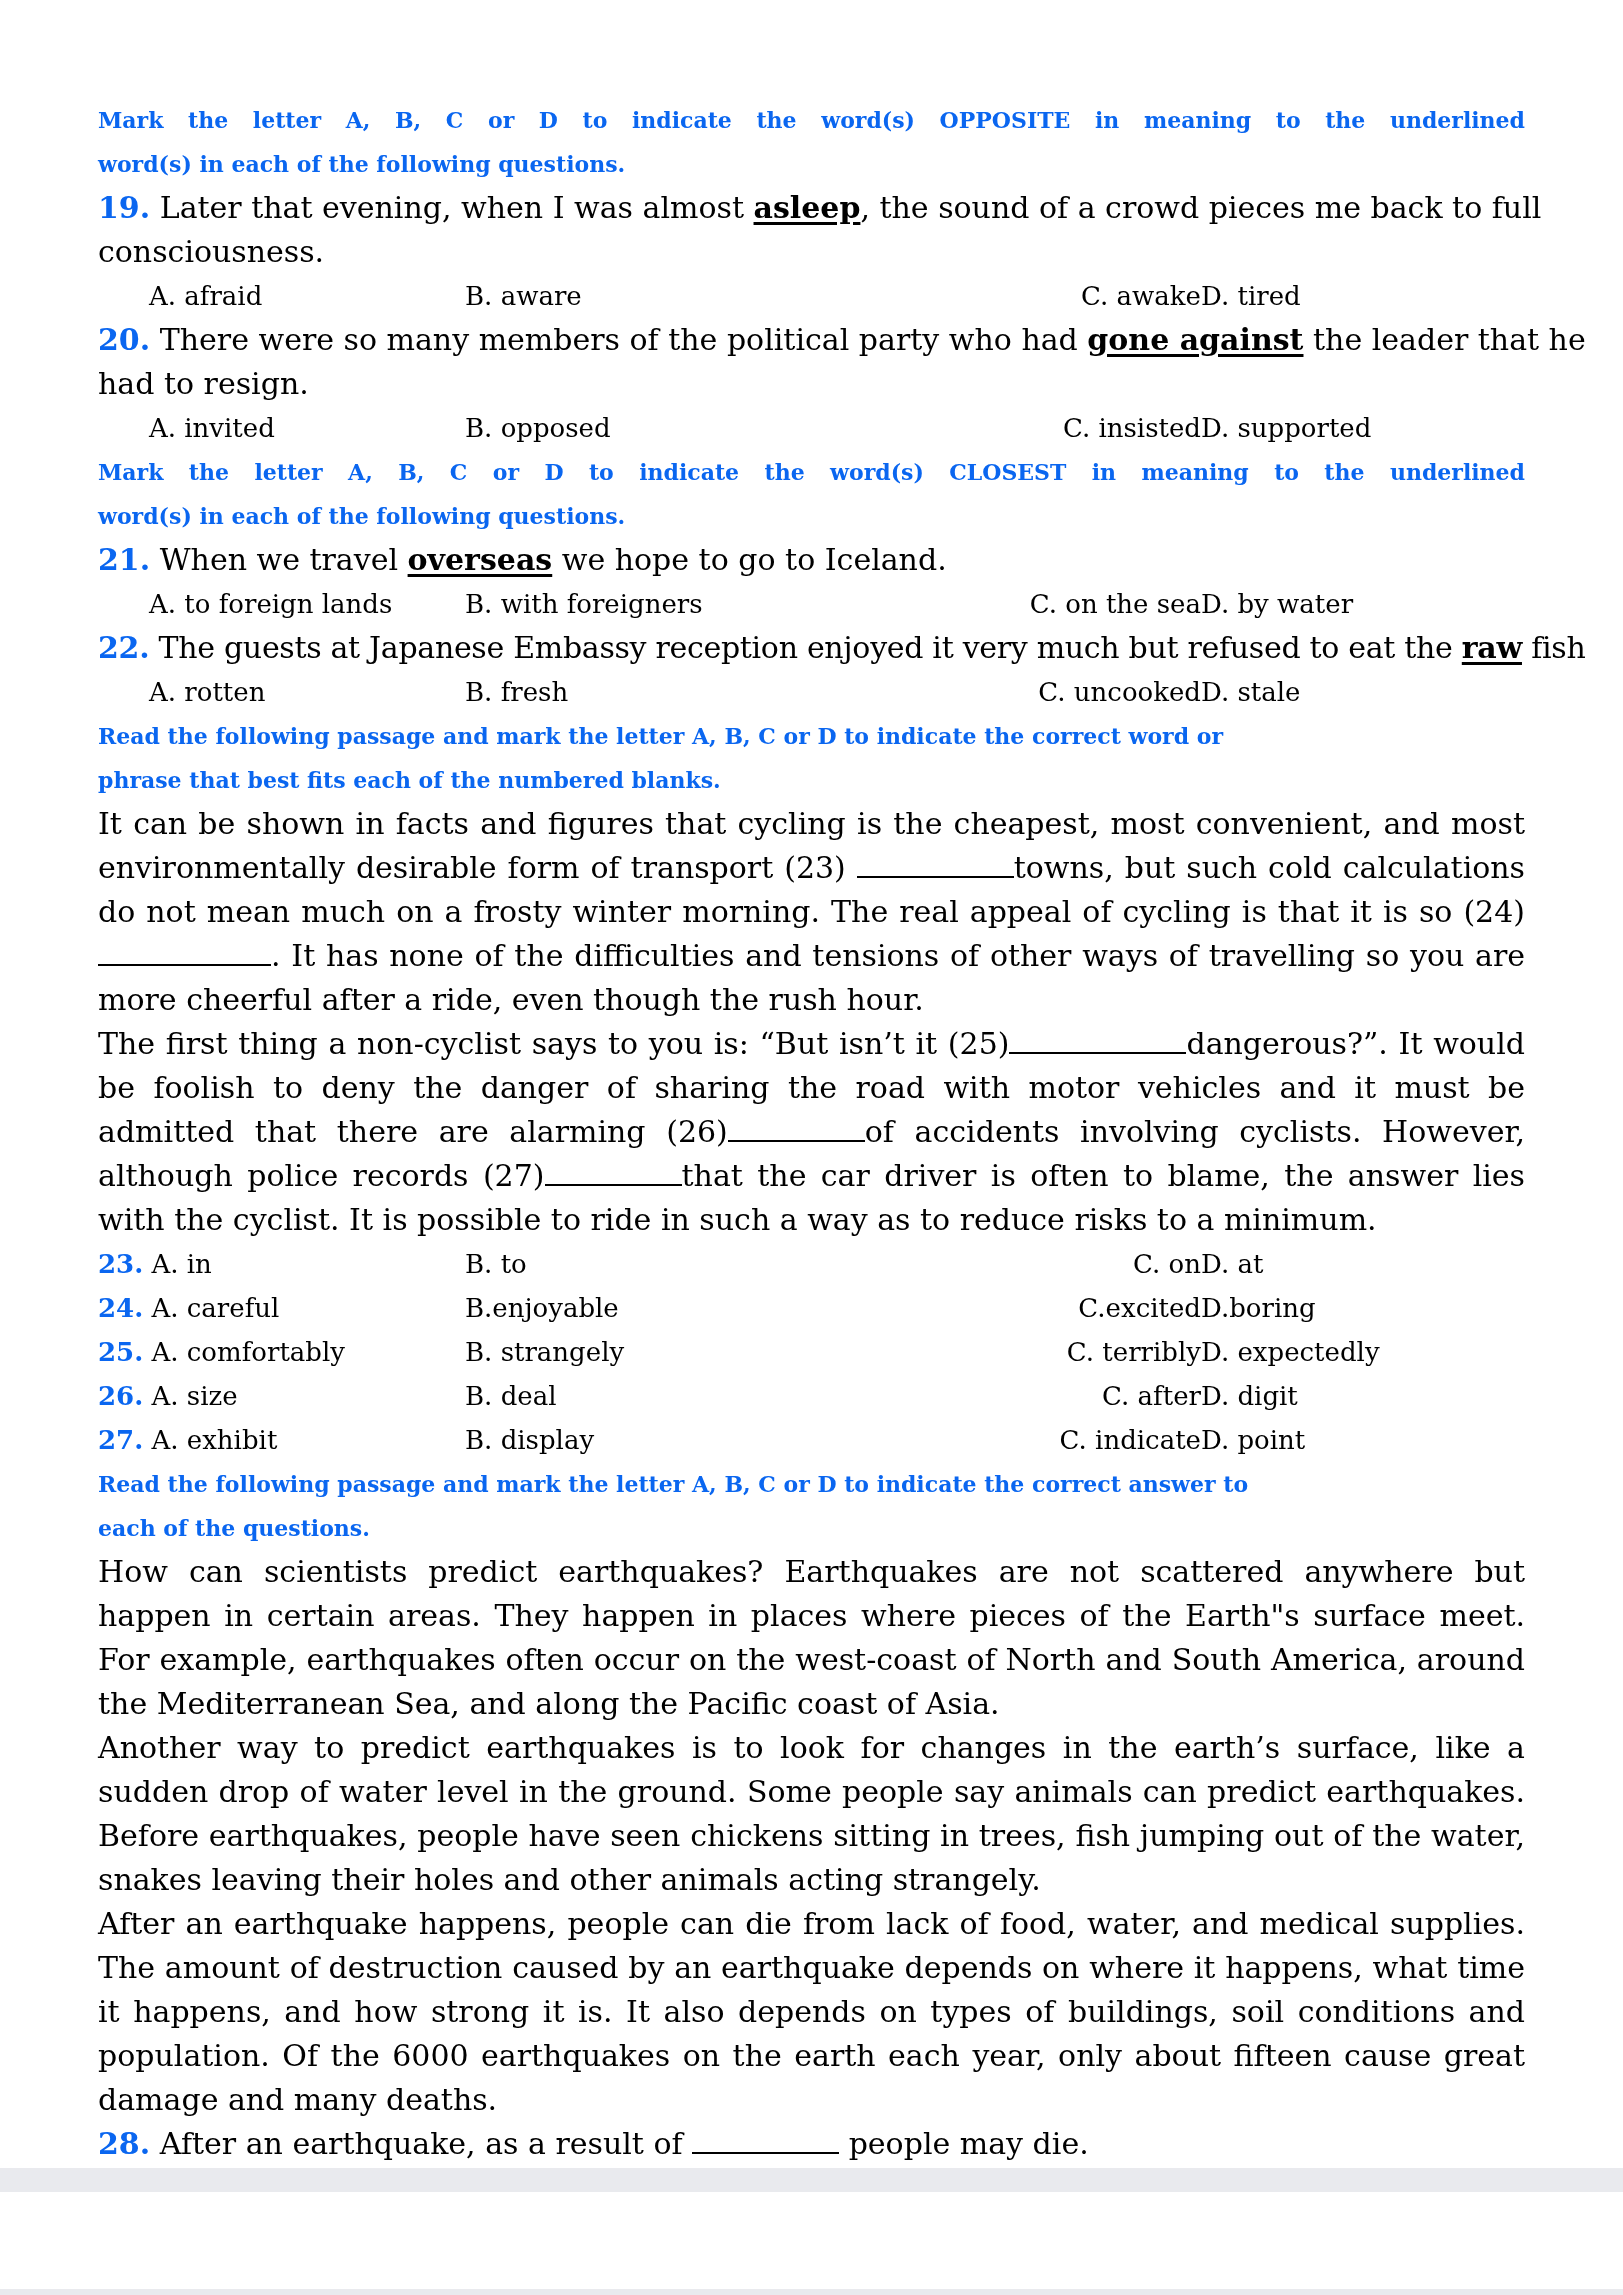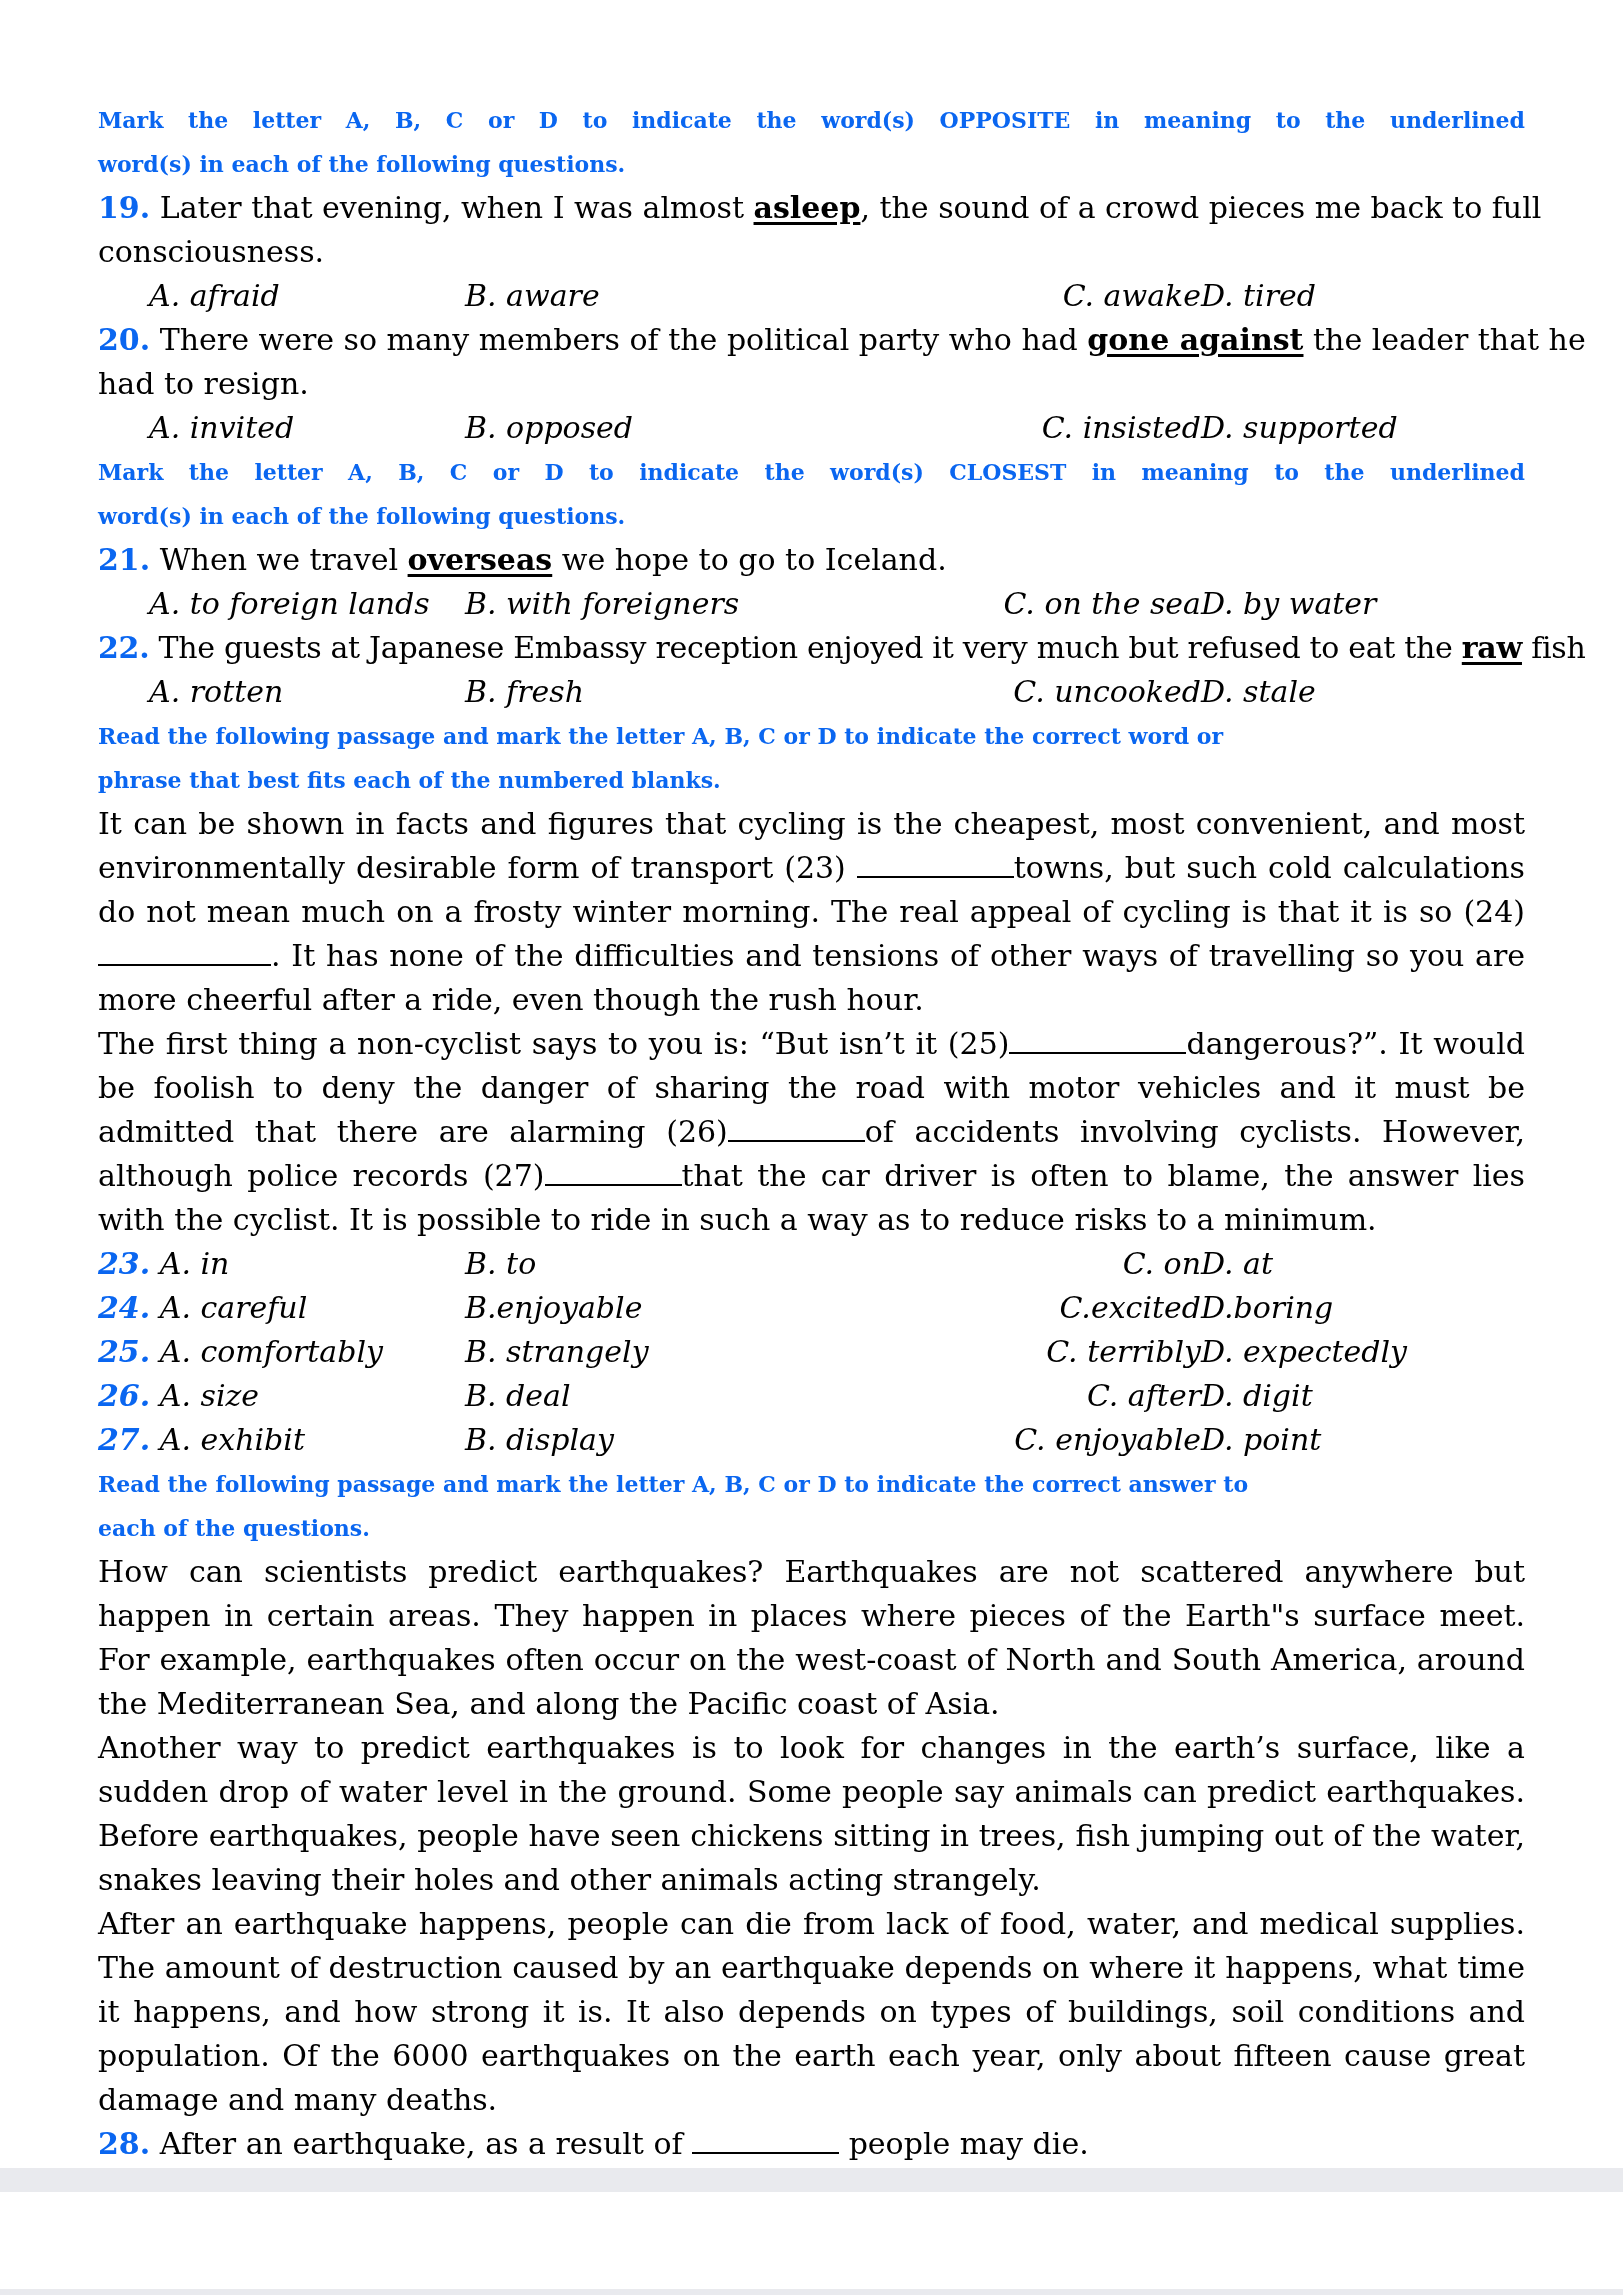--- a/index.html
+++ b/index.html
@@ -6,21 +6,21 @@
   body {
     width: 1623px; height: 2295px; background: #ffffff; position: relative; overflow: hidden;
     font-family: "DejaVu Serif", "Liberation Serif", serif; color: #000;
   }
   .page { position: absolute; left: 98px; top: 98px; width: 1427px; }
   .line { font-size: 30px; line-height: 44px; white-space: nowrap; }
   .instr { color: #0a66f0; font-weight: bold; font-size: 22px; line-height: 44px; }
   .instr-just { text-align: justify; text-align-last: justify; white-space: normal; }
   .qnum { color: #0a66f0; font-weight: bold; }
   .u { text-decoration: underline; text-decoration-thickness: 2.6px; text-underline-offset: 3.9px; font-weight: bold; }
-  .opts { display: flex; font-size: 30px; line-height: 44px; font-style: italic; }
+  .opts { display: flex; font-size: 26px; line-height: 44px; }
   .opts.indent { padding-left: 51px; }
   .opt { white-space: nowrap; }
   .optA { width: 316px; }
   .optB { width: 368px; }
   .optC { width: 368px; text-align: right; }
   .opts.num .optA { width: 367px; }
   .para { font-size: 30px; line-height: 44px; text-align: justify; }
   .blank { display: inline-block; border-bottom: 2.6px solid #000; height: 27.5px; vertical-align: baseline; }
   .b23 { width: 157px; } .b24 { width: 173px; } .b25 { width: 177px; }
   .b26 { width: 137px; } .b27 { width: 137px; } .b28 { width: 147px; }
@@ -116,21 +116,21 @@
   </div>
   <div class="opts num">
     <span class="opt optA"><span class="qnum">26.</span> <span>A. size</span></span>
     <span class="opt optB">B. deal</span>
     <span class="opt optC">C. after</span>
     <span class="opt">D. digit</span>
   </div>
   <div class="opts num">
     <span class="opt optA"><span class="qnum">27.</span> <span>A. exhibit</span></span>
     <span class="opt optB">B. display</span>
-    <span class="opt optC">C. enjoyable</span>
+    <span class="opt optC">C. indicate</span>
     <span class="opt">D. point</span>
   </div>
 
   <div class="instr line">
     <div>Read the following passage and mark the letter A, B, C or D to indicate the correct answer to</div>
     <div>each of the questions.</div>
   </div>
 
   <div class="para">How can scientists predict earthquakes? Earthquakes are not scattered anywhere but happen in certain areas. They happen in places where pieces of the Earth"s surface meet. For example, earthquakes often occur on the west-coast of North and South America, around the Mediterranean Sea, and along the Pacific coast of Asia.</div>
   <div class="para">Another way to predict earthquakes is to look for changes in the earth’s surface, like a sudden drop of water level in the ground. Some people say animals can predict earthquakes. Before earthquakes, people have seen chickens sitting in trees, fish jumping out of the water, snakes leaving their holes and other animals acting strangely.</div>

